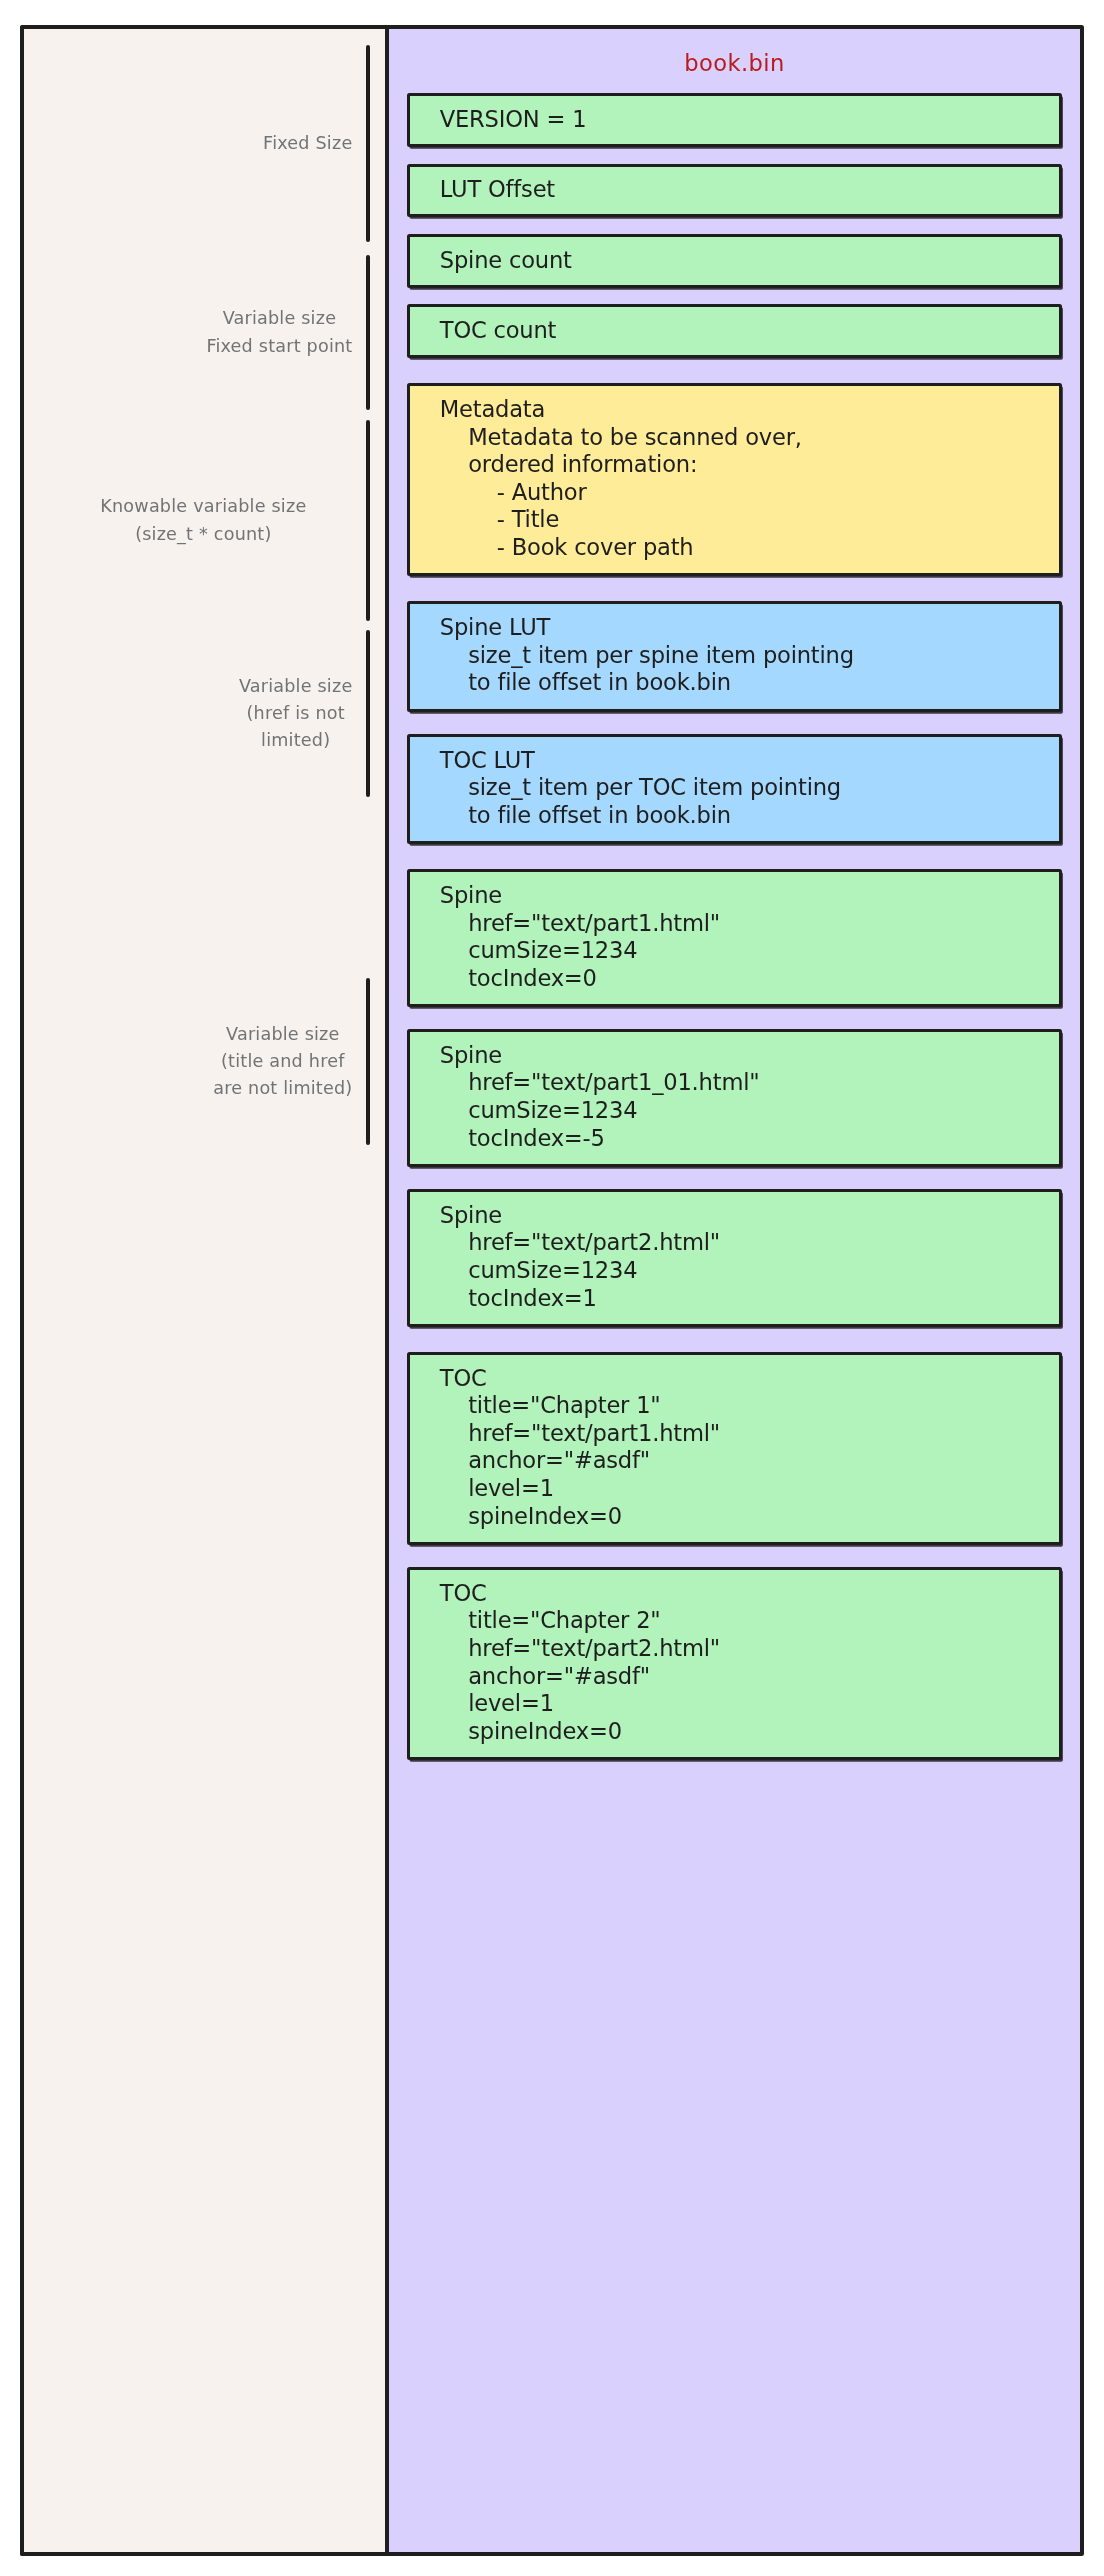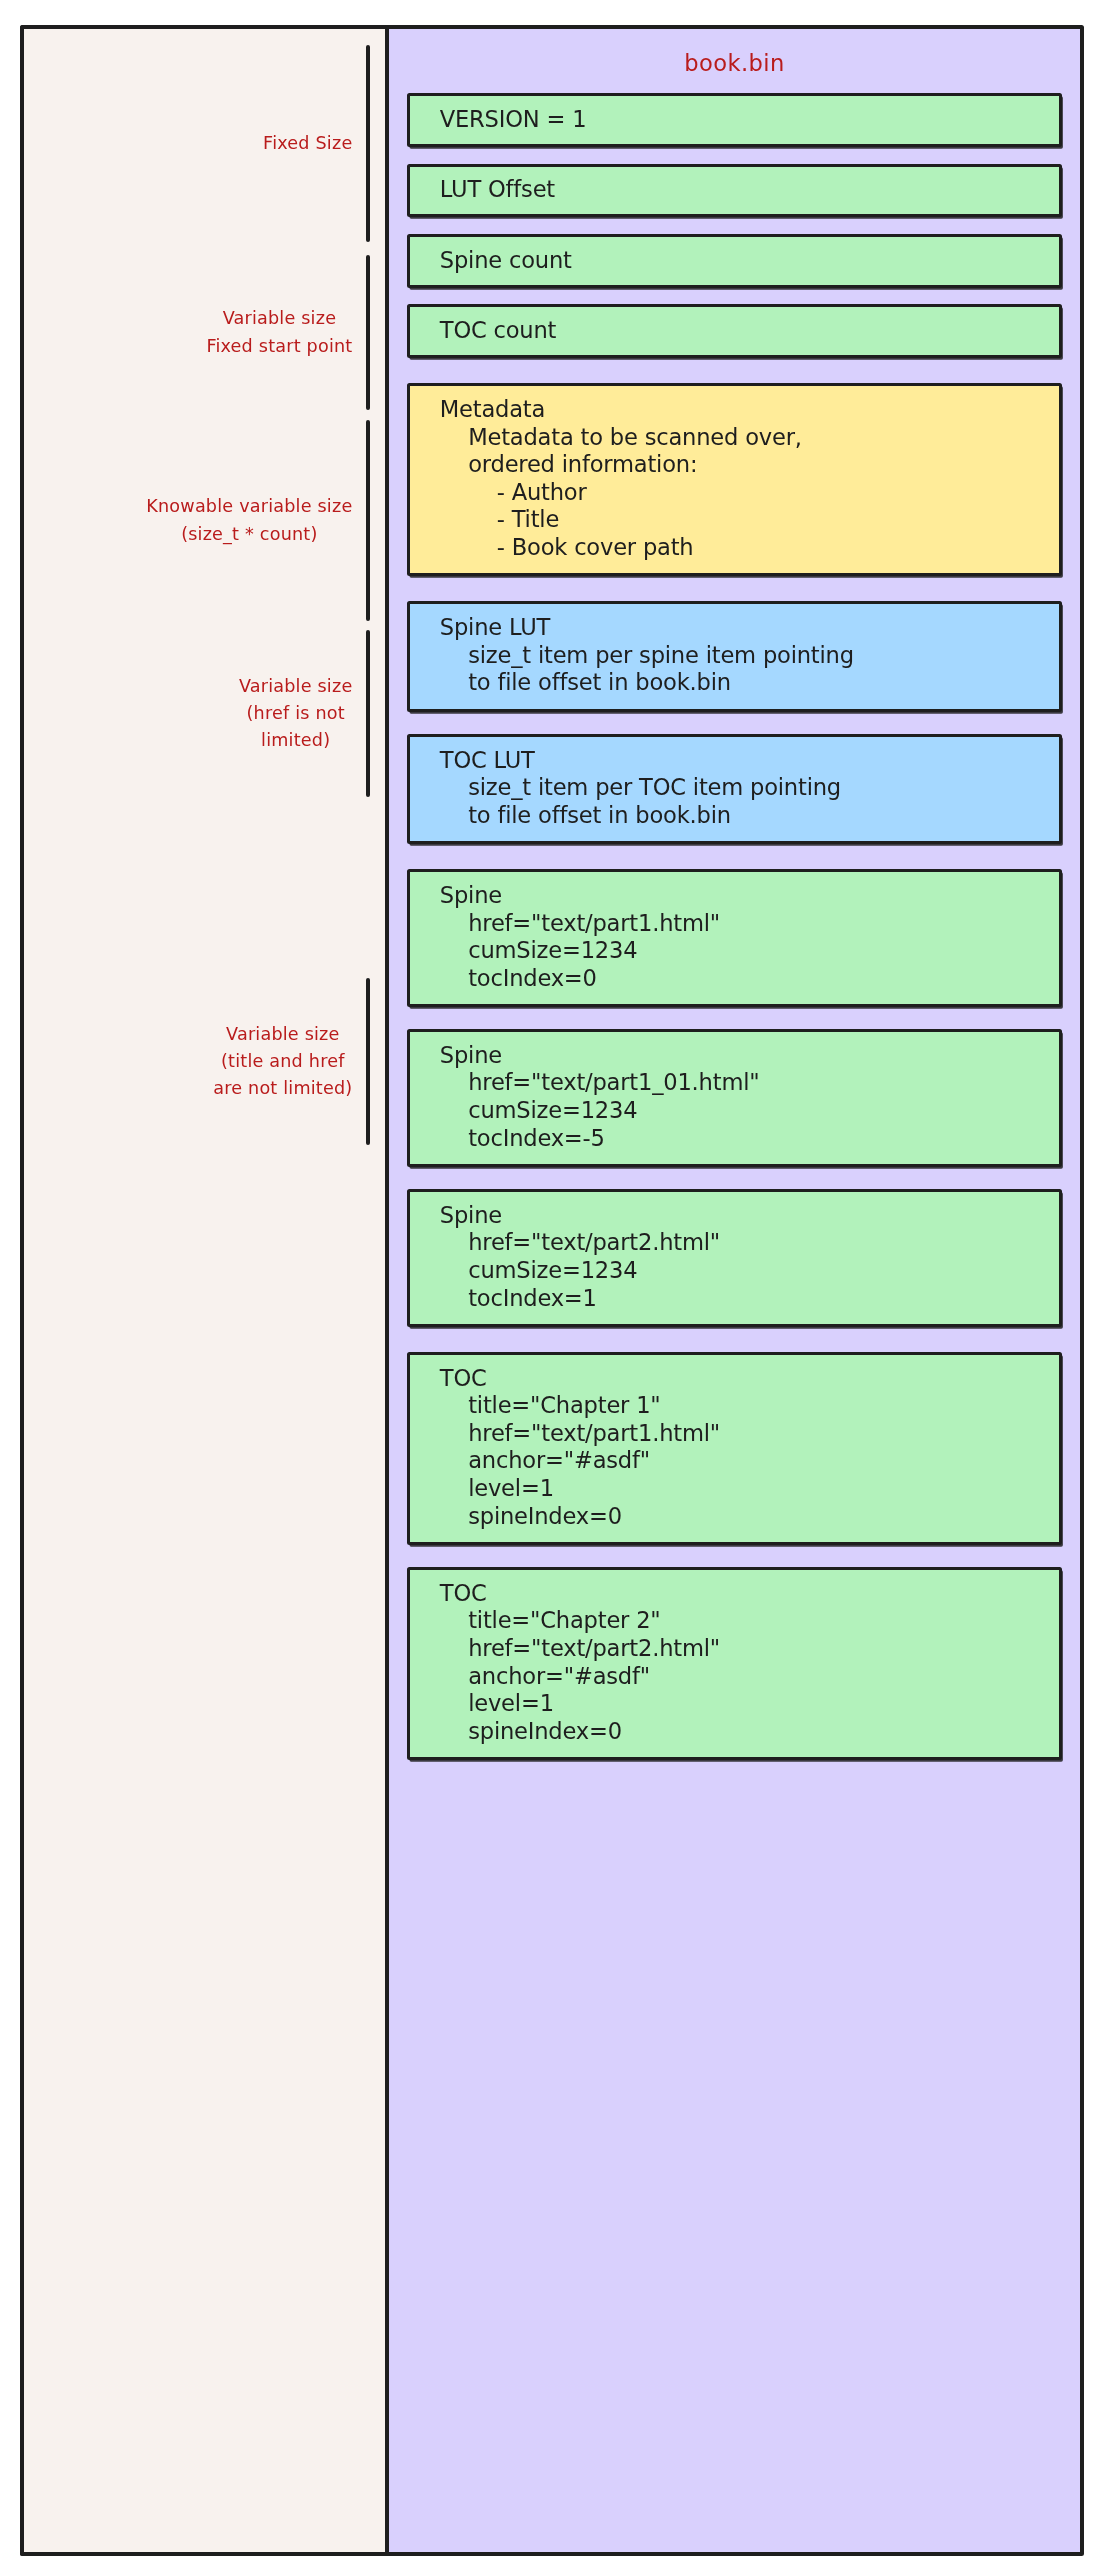--- a/index.html
+++ b/index.html
@@ -95,21 +95,21 @@
     right:15px;
     display:flex;
     align-items:center;
     justify-content:flex-end;
   }
   .label-text{
     text-align:center;
     font-family:"DejaVu Sans",sans-serif;
     font-size:17.6px;
     line-height:1.55;
-    color:#b91c1c;
+    color:#737373;
     white-space:pre-line;
     padding-right:13.4px;
     letter-spacing:0.2px;
   }
   .brace{
     width:4.2px;
     background:#1e1e1e;
     border-radius:2.5px;
     flex:0 0 4.2px;
   }
@@ -126,21 +126,21 @@
         <div class="label-text">Fixed Size</div>
         <div class="brace" style="height:197px;"></div>
       </div>
 
       <div class="label-group" style="top:226px;height:155px;">
         <div class="label-text">Variable size
 Fixed start point</div>
         <div class="brace" style="height:155px;"></div>
       </div>
 
-      <div class="label-group" style="top:391px;height:201px;">
+      <div class="label-group" style="top:391px;height:201px;gap:46px;">
         <div class="label-text">Knowable variable size
 (size_t * count)</div>
         <div class="brace" style="height:201px;"></div>
       </div>
 
       <div class="label-group" style="top:601px;height:167px;">
         <div class="label-text">Variable size
 (href is not
 limited)</div>
         <div class="brace" style="height:167px;"></div>

